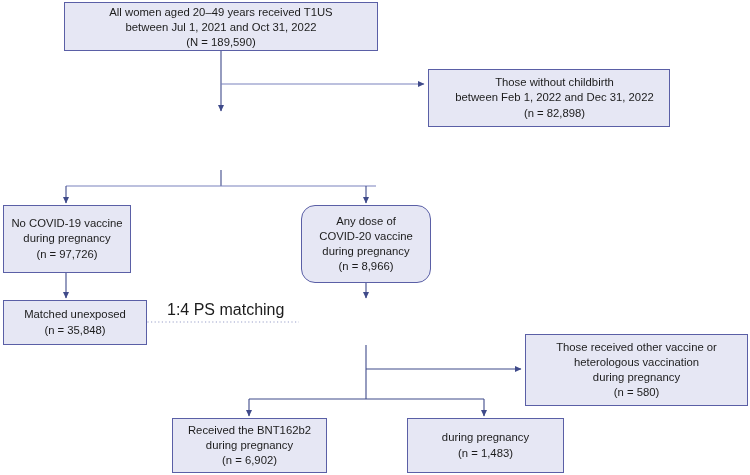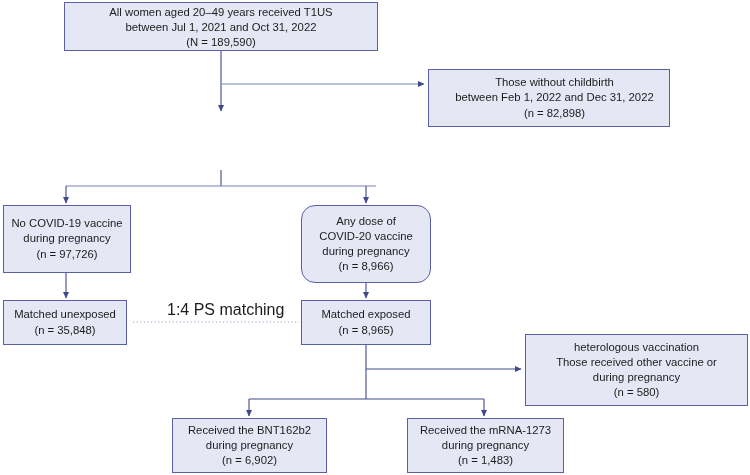--- a/index.html
+++ b/index.html
@@ -102,44 +102,39 @@
     <span class="ln">(n = 97,726)</span>
   </div>
 
   <div class="node" style="left: 301px; top: 205px; width: 130px; height: 78px; background: rgb(230, 231, 244); border-color: rgb(90, 95, 166); color: rgb(28, 28, 28); border-radius: 14px;">
     <span class="ln">Any dose of</span>
     <span class="ln">COVID-20 vaccine</span>
     <span class="ln">during pregnancy</span>
     <span class="ln">(n = 8,966)</span>
   </div>
 
-  <div class="node" style="left: 3px; top: 300px; width: 124px; height: 45px; background: rgb(230, 231, 244); border-color: rgb(90, 95, 166); color: rgb(28, 28, 28);">
+  <div class="node" style="left: 3px; top: 300px; width: 144px; height: 45px; background: rgb(230, 231, 244); border-color: rgb(90, 95, 166); color: rgb(28, 28, 28);">
     <span class="ln">Matched unexposed</span>
     <span class="ln">(n = 35,848)</span>
   </div>
 
-  <div class="node" style="left: 301px; top: 300px; width: 130px; height: 45px; background: rgb(230, 231, 244); border-color: rgb(90, 95, 166); color: rgb(28, 28, 28);">
-    <span class="ln">Matched exposed</span>
-    <span class="ln">(n = 8,965)</span>
-  </div>
 
   <div class="node" style="left: 525px; top: 334px; width: 223px; height: 72px; background: rgb(230, 231, 244); border-color: rgb(90, 95, 166); color: rgb(28, 28, 28);">
+    <span class="ln">Those received other vaccine or</span>
     <span class="ln">heterologous vaccination</span>
-    <span class="ln">Those received other vaccine or</span>
     <span class="ln">during pregnancy</span>
     <span class="ln">(n = 580)</span>
   </div>
 
   <div class="node" style="left: 172px; top: 418px; width: 155px; height: 55px; background: rgb(230, 231, 244); border-color: rgb(90, 95, 166); color: rgb(28, 28, 28);">
     <span class="ln">Received the BNT162b2</span>
     <span class="ln">during pregnancy</span>
     <span class="ln">(n = 6,902)</span>
   </div>
 
   <div class="node" style="left: 407px; top: 418px; width: 157px; height: 55px; background: rgb(230, 231, 244); border-color: rgb(90, 95, 166); color: rgb(28, 28, 28);">
-    <span class="ln">Received the mRNA-1273</span>
     <span class="ln">during pregnancy</span>
     <span class="ln">(n = 1,483)</span>
   </div>
 
   <div class="edge-label" style="left: 167px; top: 301px;">1:4 PS matching</div>
 
 </div>
 
 </body></html>

